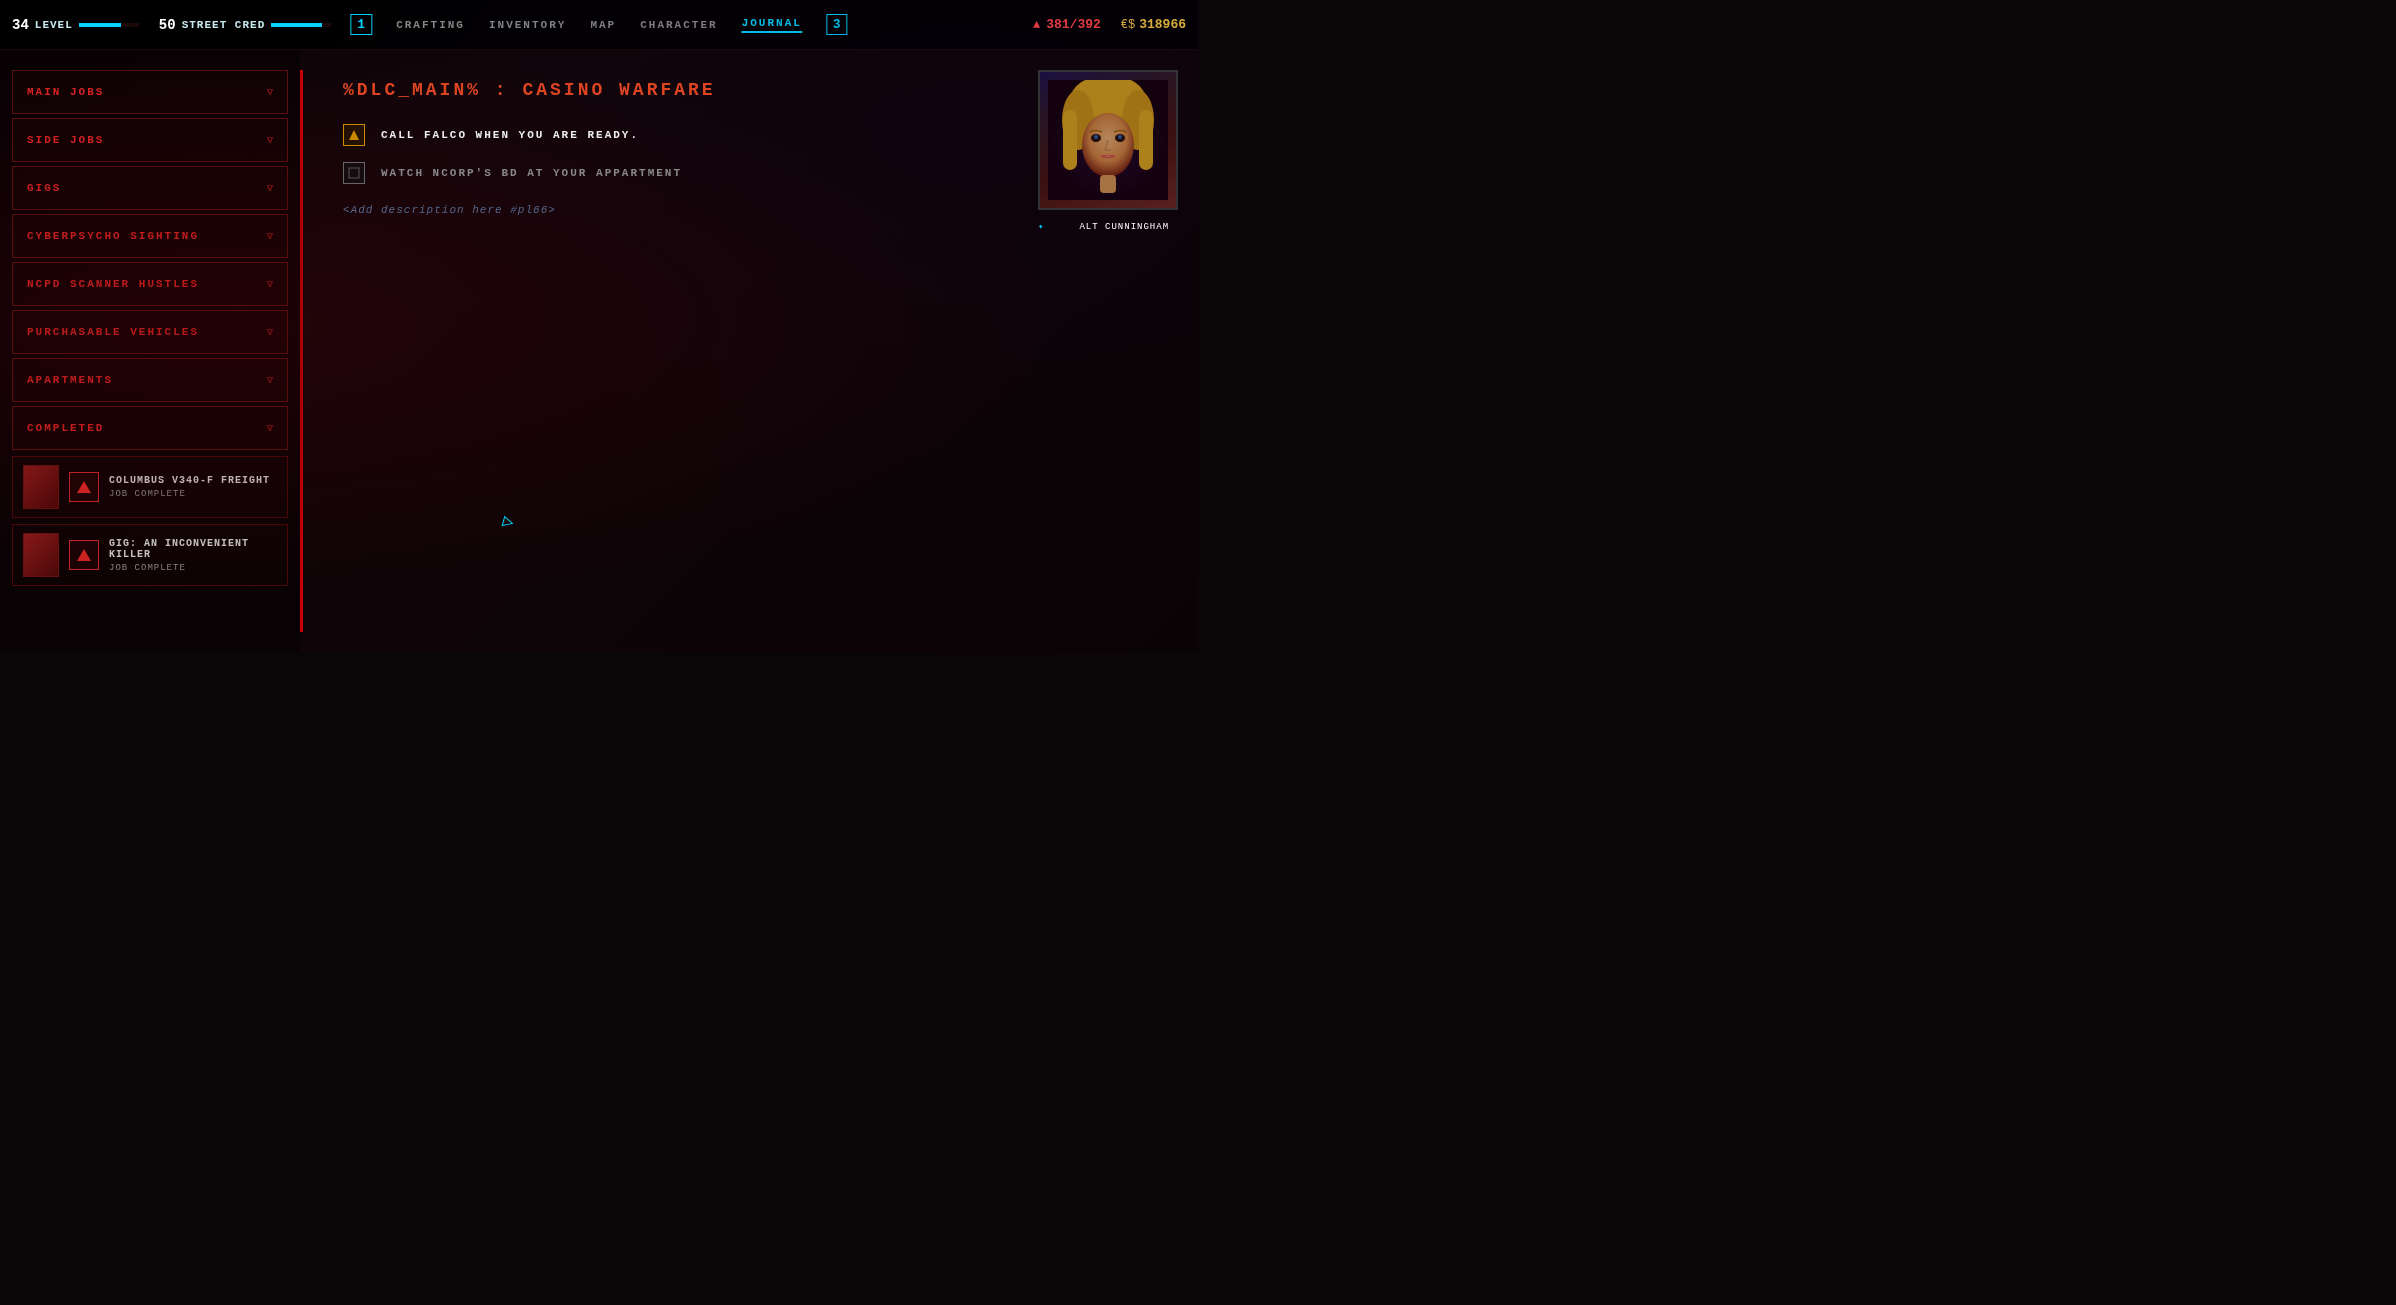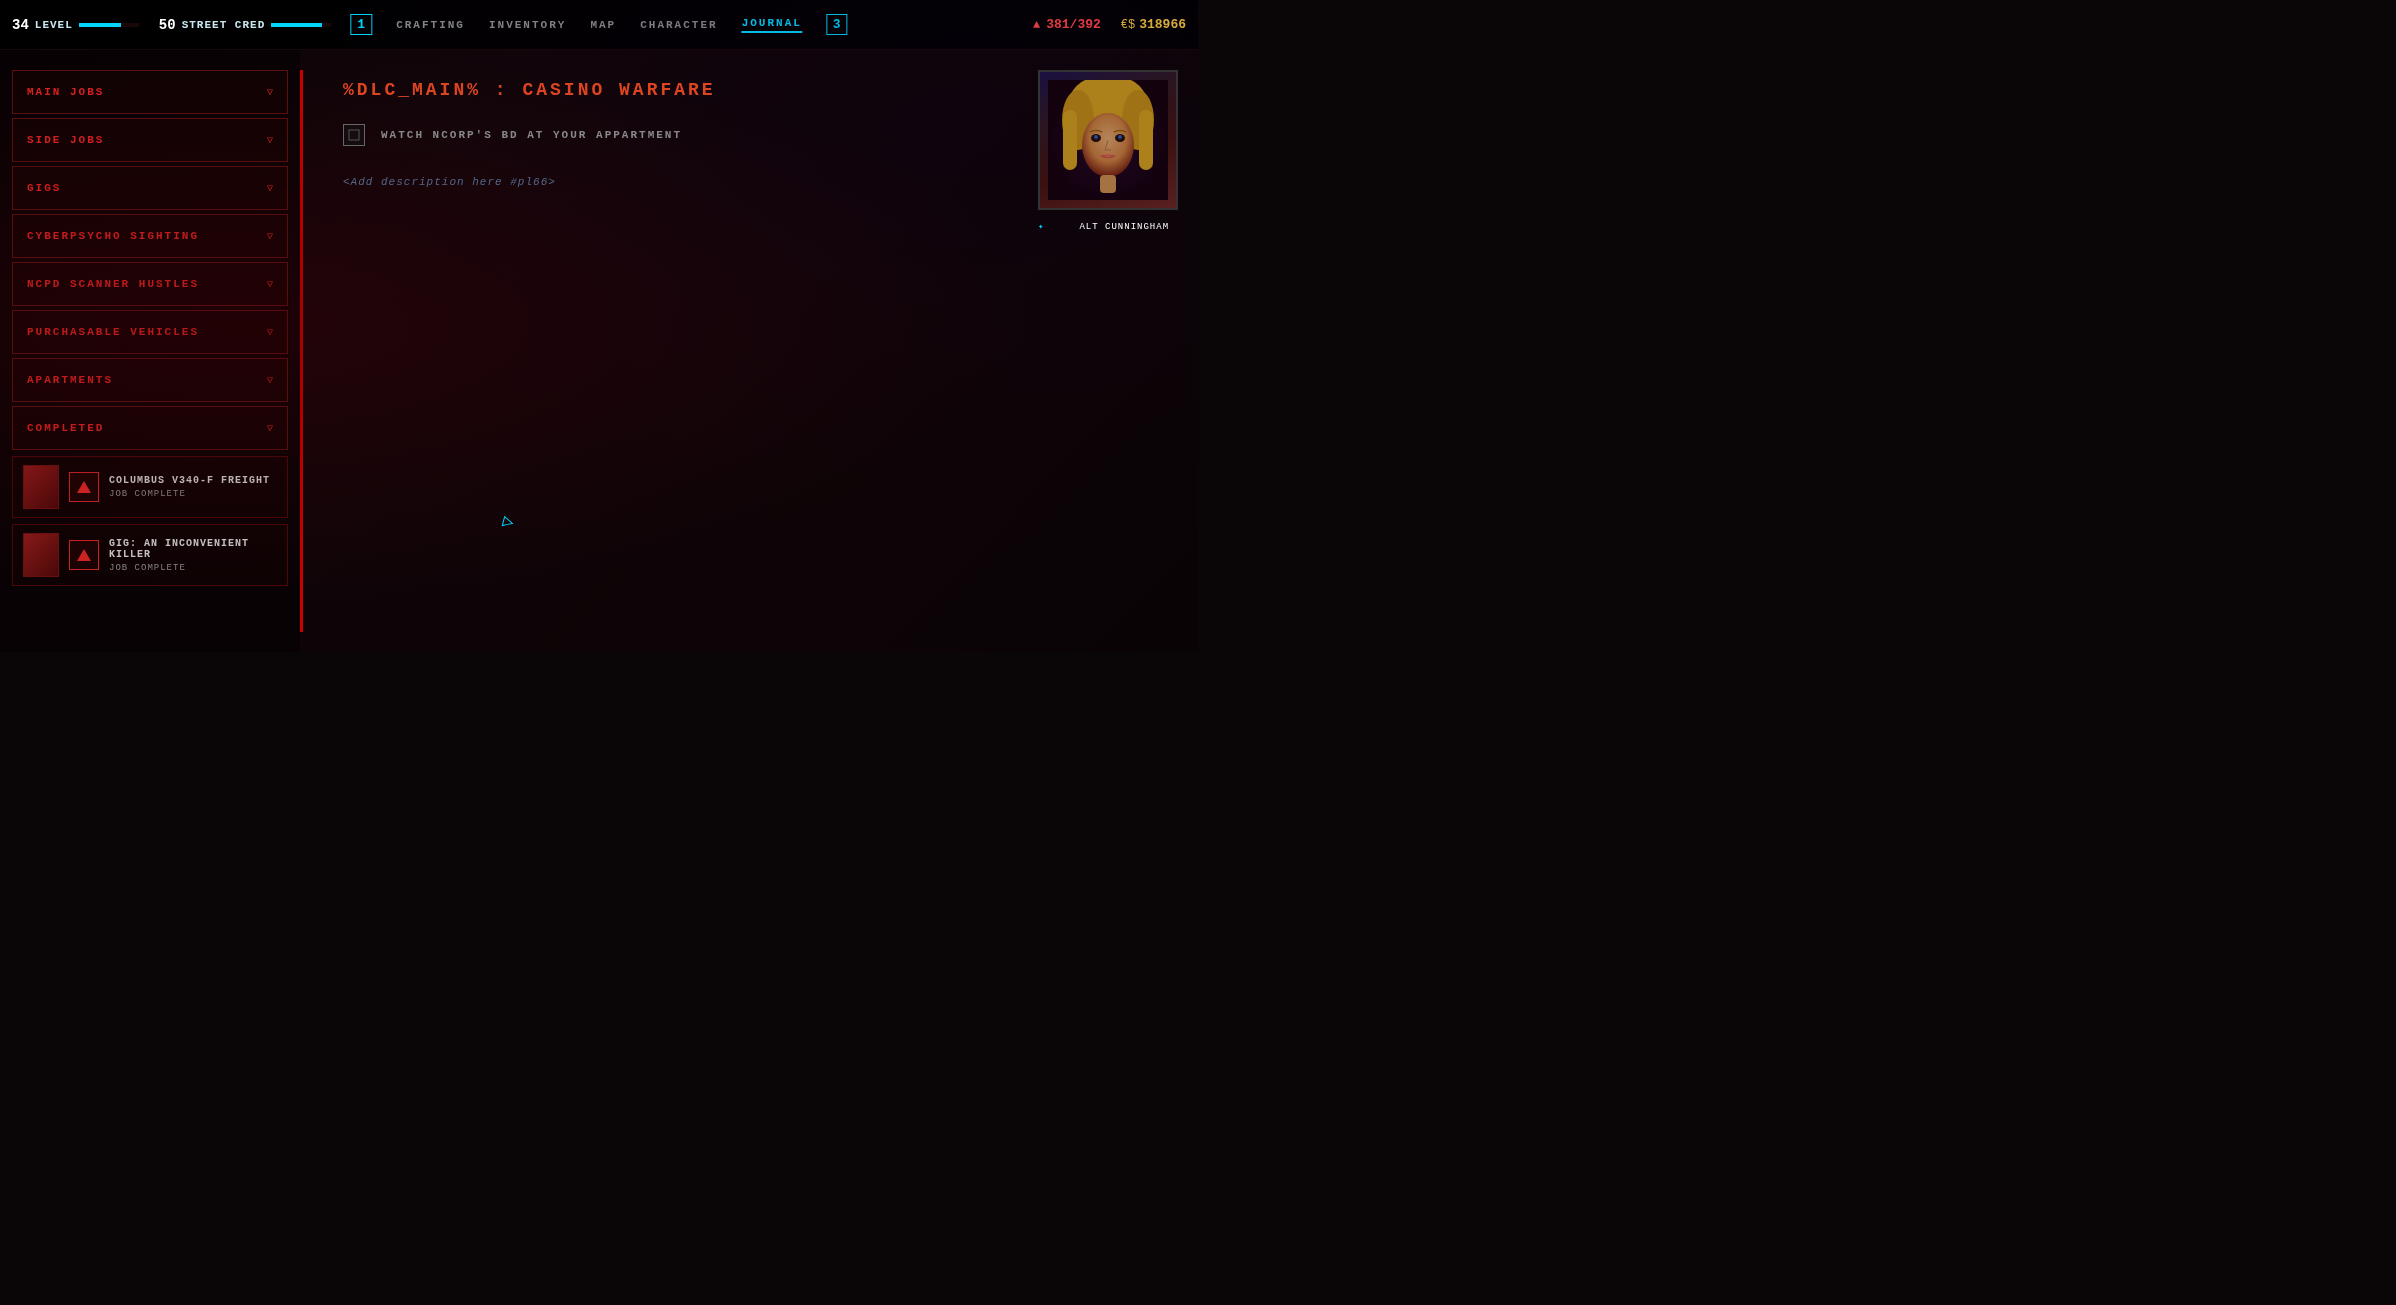--- a/index.html
+++ b/index.html
@@ -345,21 +345,20 @@
 
     .objective-text.inactive {
       color: #888888;
     }
 
     .quest-description {
       color: #556688;
       font-size: 11px;
       font-style: italic;
       letter-spacing: 1px;
-      margin-top: 10px;
     }
 
     
     .cursor-decoration {
       position: absolute;
       bottom: 120px;
       left: 200px;
       color: #00d4ff;
       font-size: 18px;
       transform: rotate(15deg);
@@ -548,20 +547,26 @@
   </div>
 
   <div class="divider"></div>
 
   <div class="right-panel">
 
     <div class="quest-title">%DLC_MAIN% : CASINO WARFARE</div>
 
     <div class="objectives-list">
 
+      <div class="objective-item">
+        <div class="objective-icon">
+          <div class="objective-icon-inner"></div>
+        </div>
+        <span class="objective-text active">CALL FALCO WHEN YOU ARE READY.</span>
+      </div>
 
       <div class="objective-item">
         <div class="objective-icon completed">
           <svg width="12" height="12" viewBox="0 0 12 12">
             <rect x="1" y="1" width="10" height="10" fill="none" stroke="#555" stroke-width="1"></rect>
           </svg>
         </div>
         <span class="objective-text inactive">WATCH NCORP'S BD AT YOUR APPARTMENT</span>
       </div>
 

